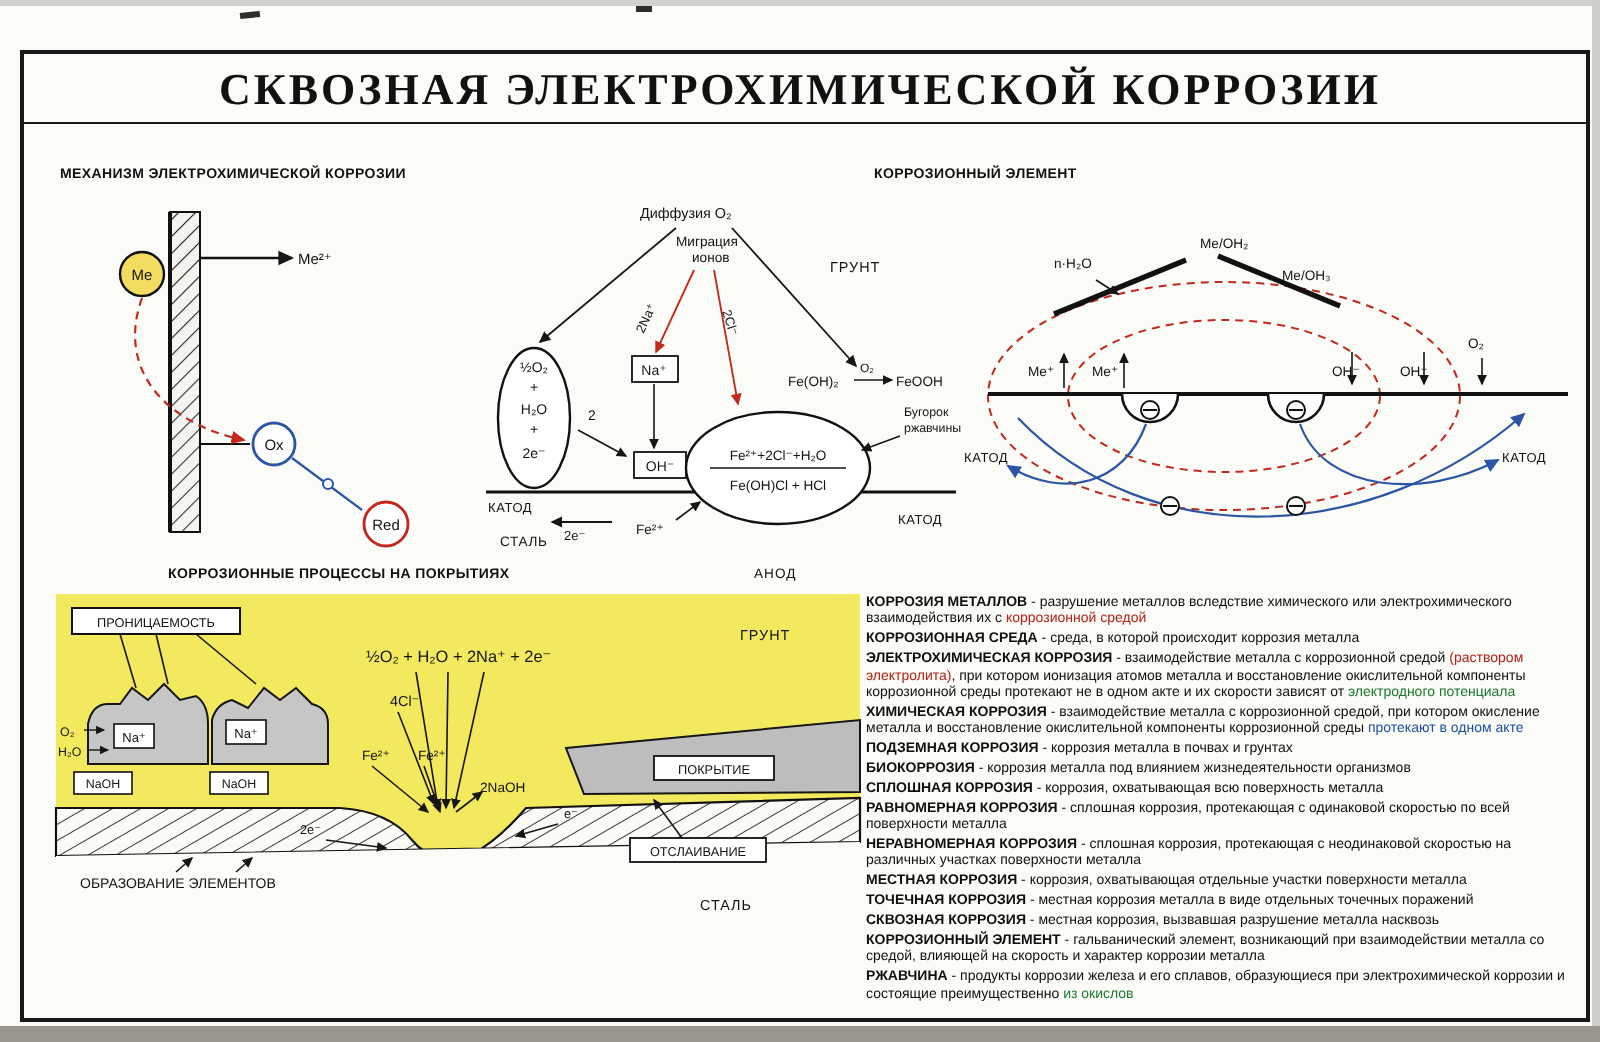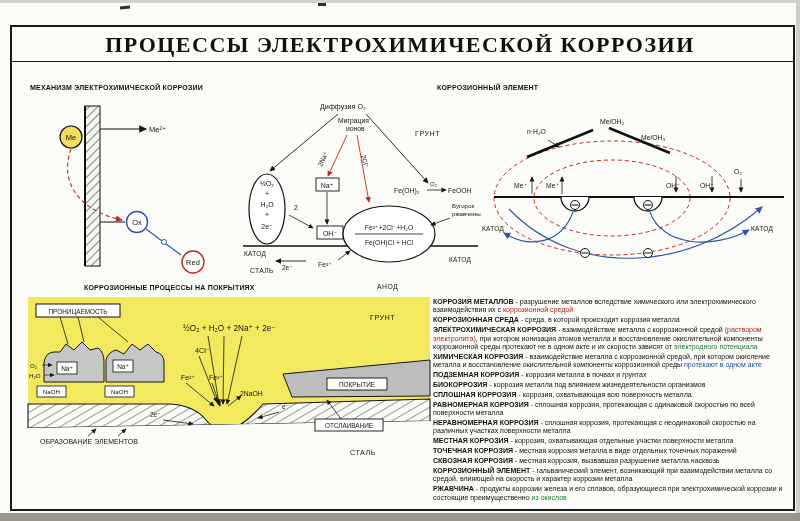--- a/index.html
+++ b/index.html
@@ -229,21 +229,21 @@
       <line x1="341" y1="419" x2="327" y2="400" stroke="#161616" stroke-width="0.8" marker-end="url(#mB)"></line>
 
       <text x="40" y="444" font-size="7">ОБРАЗОВАНИЕ ЭЛЕМЕНТОВ</text>
       <line x1="88" y1="436" x2="96" y2="429" stroke="#161616" stroke-width="0.8" marker-end="url(#mB)"></line>
       <line x1="118" y1="436" x2="126" y2="429" stroke="#161616" stroke-width="0.8" marker-end="url(#mB)"></line>
       <text x="350" y="455" font-size="7.2" letter-spacing="0.5">СТАЛЬ</text>
     </g>
   </svg>
 
   <div class="frame"></div>
-  <div class="title">ПРОЦЕССЫ ЭЛЕКТРОХИМИЧЕСКОЙ КОРРОЗИИ</div>
+  <div class="title">СКВОЗНАЯ ЭЛЕКТРОХИМИЧЕСКОЙ КОРРОЗИИ</div>
   <div class="title-rule"></div>
 
   <div class="h h-mech">МЕХАНИЗМ ЭЛЕКТРОХИМИЧЕСКОЙ КОРРОЗИИ</div>
   <div class="h h-cell">КОРРОЗИОННЫЙ ЭЛЕМЕНТ</div>
   <div class="h h-coat">КОРРОЗИОННЫЕ ПРОЦЕССЫ НА ПОКРЫТИЯХ</div>
 
   <div class="defs-list">
       <div class="def"><span class="term">КОРРОЗИЯ МЕТАЛЛОВ</span><span> - разрушение металлов вследствие химического или электрохимического взаимодействия их с </span><span style="color: rgb(178, 34, 20);">коррозионной средой</span></div>
       <div class="def"><span class="term">КОРРОЗИОННАЯ СРЕДА</span><span> - среда, в которой происходит коррозия металла</span></div>
       <div class="def"><span class="term">ЭЛЕКТРОХИМИЧЕСКАЯ КОРРОЗИЯ</span><span> - взаимодействие металла с коррозионной средой </span><span style="color: rgb(178, 34, 20);">(раствором электролита)</span><span>, при котором ионизация атомов металла и восстановление окислительной компоненты коррозионной среды протекают не в одном акте и их скорости зависят от </span><span style="color: rgb(26, 122, 46);">электродного потенциала</span></div>

